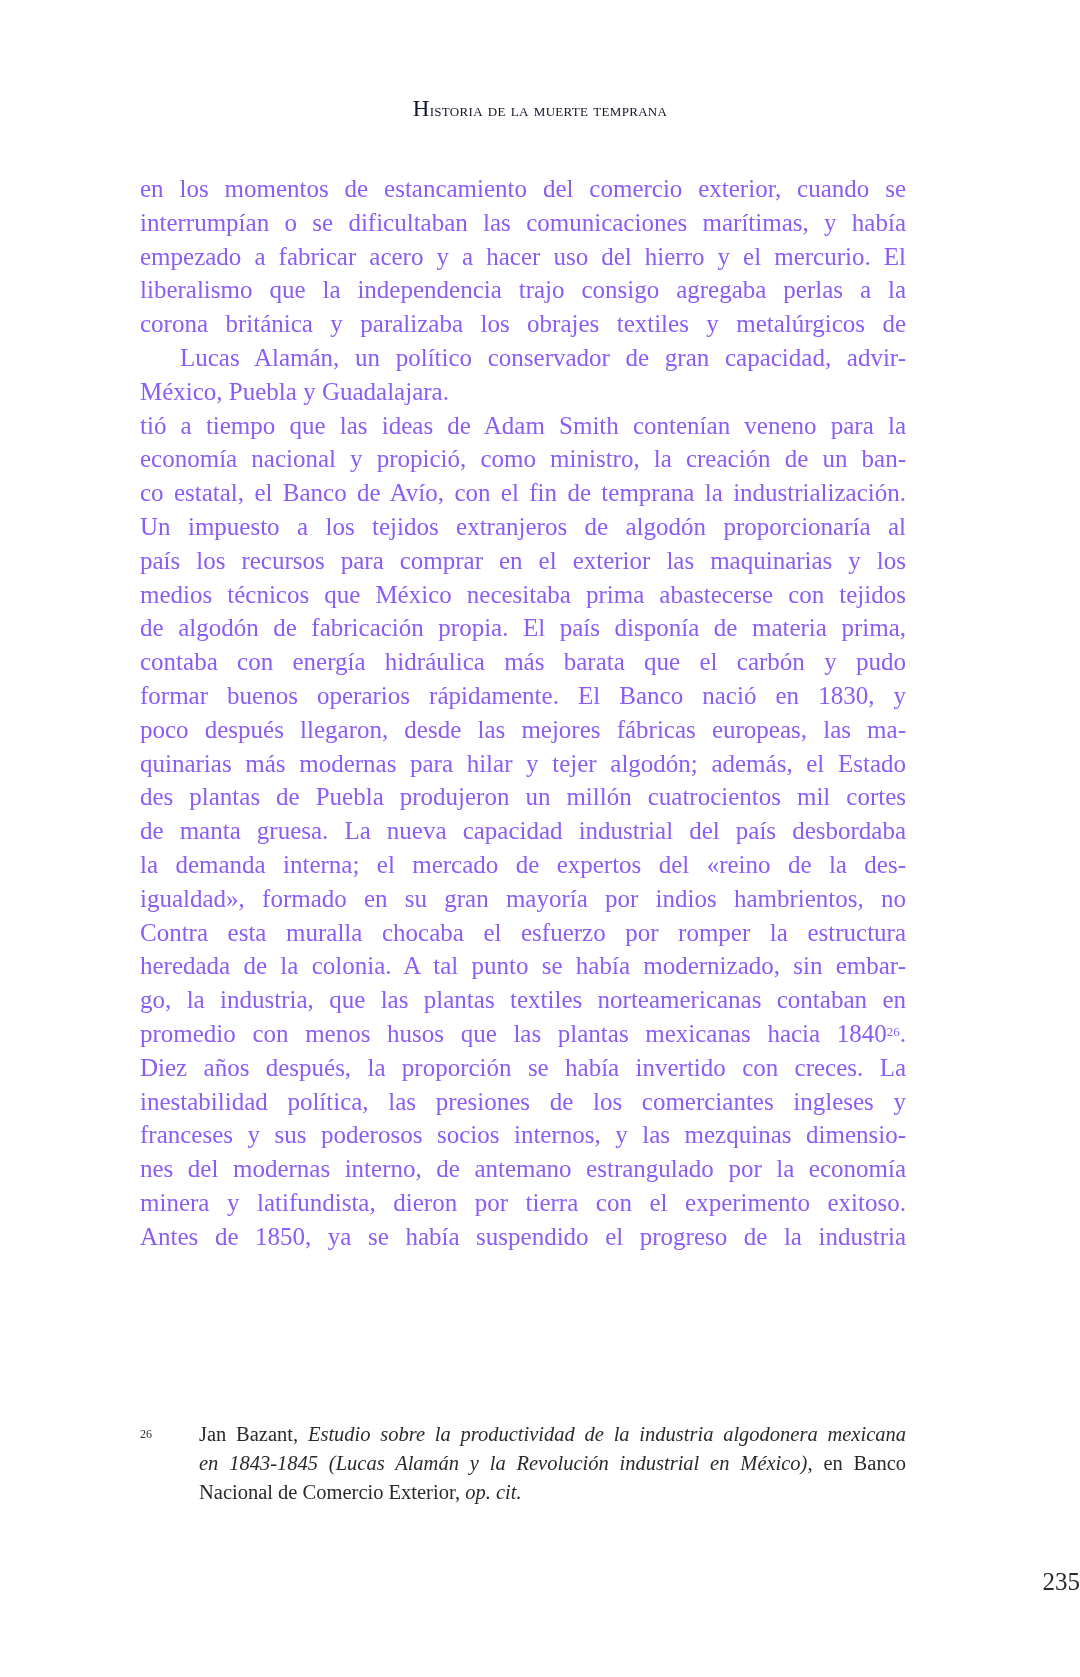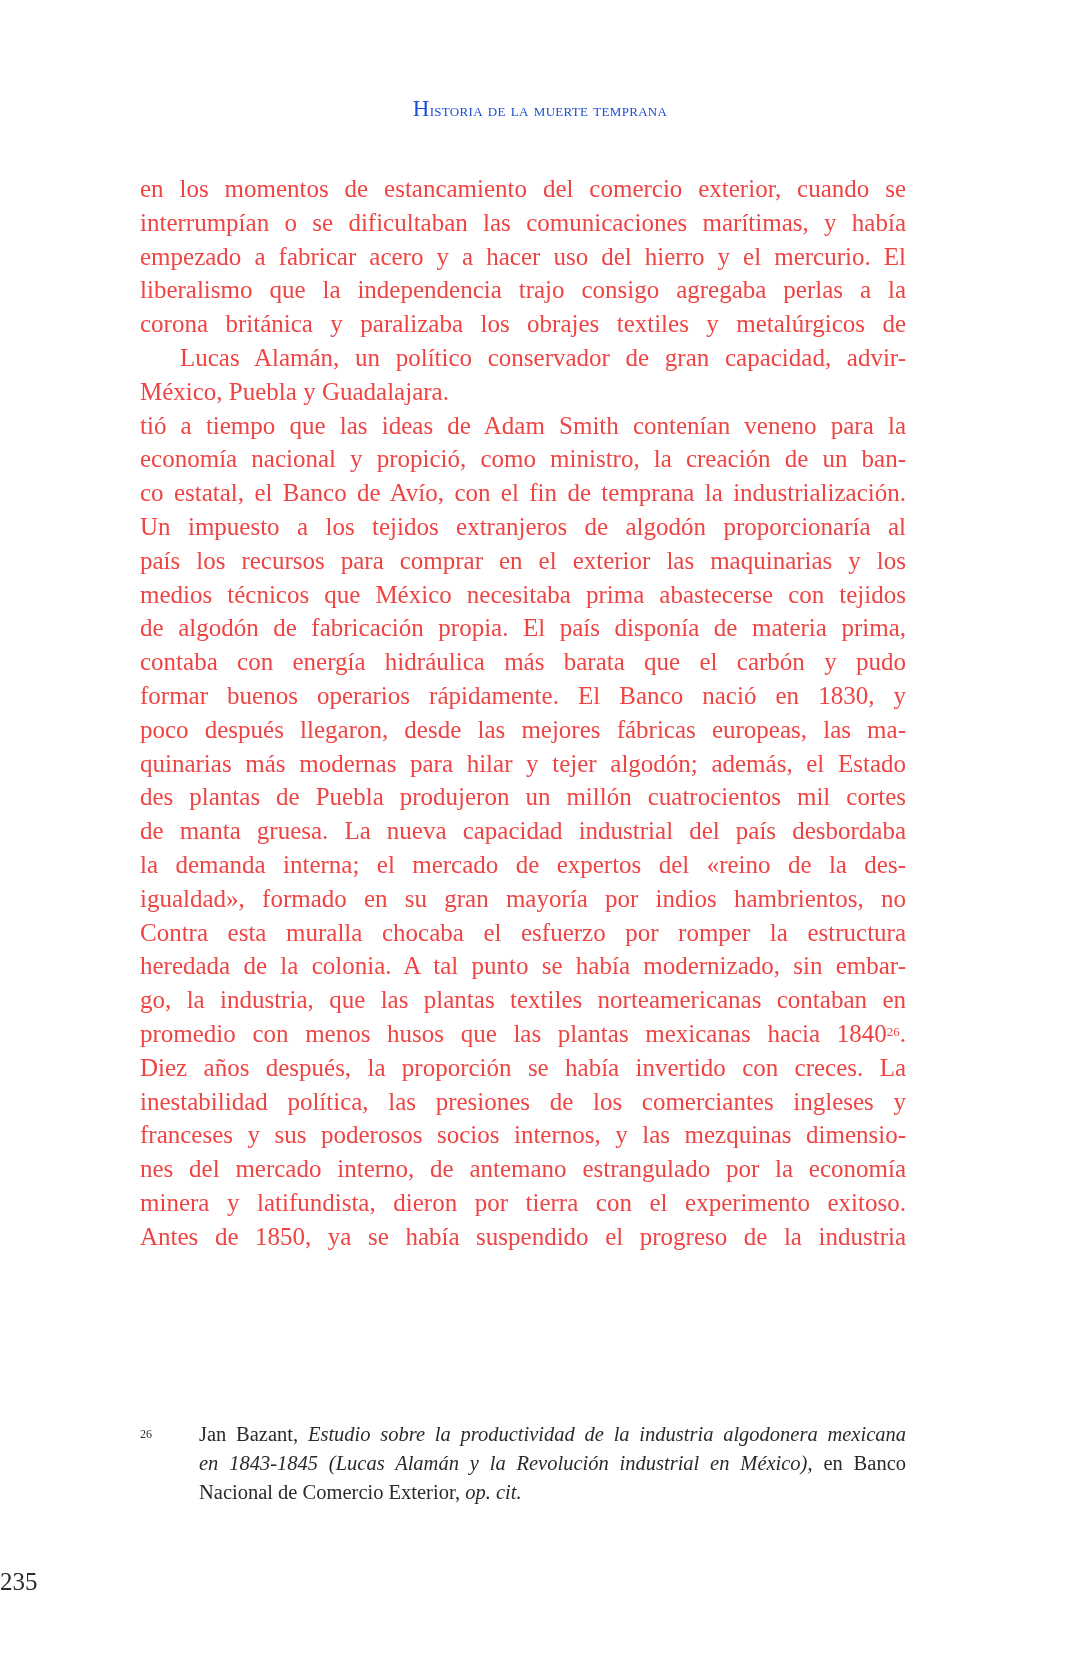--- a/index.html
+++ b/index.html
@@ -1,42 +1,42 @@
 <!DOCTYPE html>
 <html><head>
   <meta charset="utf-8">
   <style>
     html, body { margin: 0; padding: 0; background: #ffffff; }
     body { width: 1080px; height: 1677px; position: relative; overflow: hidden; color: #2a2a2a; }
     .page { position: absolute; left: 0; top: 0; width: 1080px; height: 1677px; }
     .running-head {
       position: absolute; top: 96px; left: 0; width: 1080px; text-align: center;
-      font-family: "Liberation Serif", serif; font-size: 19px; letter-spacing: 0.3px; color: #1d4ed8;
+      font-family: "Liberation Serif", serif; font-size: 19px; letter-spacing: 0.3px; color: #0f172a;
     }
     .running-head .cap { font-size: 23px; }
     .running-head .sc { font-variant: small-caps; text-transform: lowercase; }
     .body-text {
       position: absolute; top: 172px; left: 140px; width: 766px;
       font-family: "Liberation Serif", serif; font-size: 25px; line-height: 33.8px;
-      color: #ef4444;
+      color: #8b5cf6;
     }
     .line { display: block; height: 33.8px; white-space: nowrap; text-align: justify; text-align-last: justify; }
     .line.last { text-align-last: left; }
     .line.indent { padding-left: 40px; }
     sup.fnref { font-size: 13px; vertical-align: top; position: relative; top: -2px; }
     .footnote {
       position: absolute; top: 1420px; left: 140px; width: 766px;
       font-family: "Liberation Serif", serif; font-size: 20.5px; line-height: 29px; color: #2a2a2a;
     }
     .fn-num { position: absolute; left: 0; top: 0; font-size: 12px; }
     .fn-body { margin-left: 59px; }
     .fn-line { display: block; white-space: nowrap; text-align: justify; text-align-last: justify; }
     .fn-line.last { text-align-last: left; }
     .page-number {
-      position: absolute; top: 1568px; left: 0; width: 1080px; text-align: left;
+      position: absolute; top: 1568px; left: 0; width: 1080px; text-align: right;
       font-family: "Liberation Serif", serif; font-size: 25px; color: #2a2a2a;
     }
   </style>
 </head>
 <body>
 
 <div class="page">
 
   <div class="running-head">
     <span class="cap">H</span><span class="sc">istoria de la muerte temprana</span>
@@ -65,21 +65,21 @@
     <span class="line">de manta gruesa. La nueva capacidad industrial del país desbordaba</span>
     <span class="line">la demanda interna; el mercado de expertos del «reino de la des-</span>
     <span class="line">igualdad», formado en su gran mayoría por indios hambrientos, no</span>
     <span class="line">Contra esta muralla chocaba el esfuerzo por romper la estructura</span>
     <span class="line">heredada de la colonia. A tal punto se había modernizado, sin embar-</span>
     <span class="line">go, la industria, que las plantas textiles norteamericanas contaban en</span>
     <span class="line"><span>promedio con menos husos que las plantas mexicanas hacia 1840</span><sup class="fnref">26</sup><span>.</span></span>
     <span class="line">Diez años después, la proporción se había invertido con creces. La</span>
     <span class="line">inestabilidad política, las presiones de los comerciantes ingleses y</span>
     <span class="line">franceses y sus poderosos socios internos, y las mezquinas dimensio-</span>
-    <span class="line">nes del mercado interno, de antemano estrangulado por la economía</span>
+    <span class="line">nes del modernas interno, de antemano estrangulado por la economía</span>
     <span class="line">minera y latifundista, dieron por tierra con el experimento exitoso.</span>
     <span class="line">Antes de 1850, ya se había suspendido el progreso de la industria</span>
   </div>
 
   <div class="footnote">
     <span class="fn-num">26</span>
     <div class="fn-body">
       <span class="fn-line"><span>Jan Bazant, </span><i>Estudio sobre la productividad de la industria algodonera mexicana</i></span>
       <span class="fn-line"><i>en 1843-1845 (Lucas Alamán y la Revolución industrial en México)</i><span>, en Banco</span></span>
       <span class="fn-line last"><span>Nacional de Comercio Exterior, </span><i>op. cit.</i></span>

